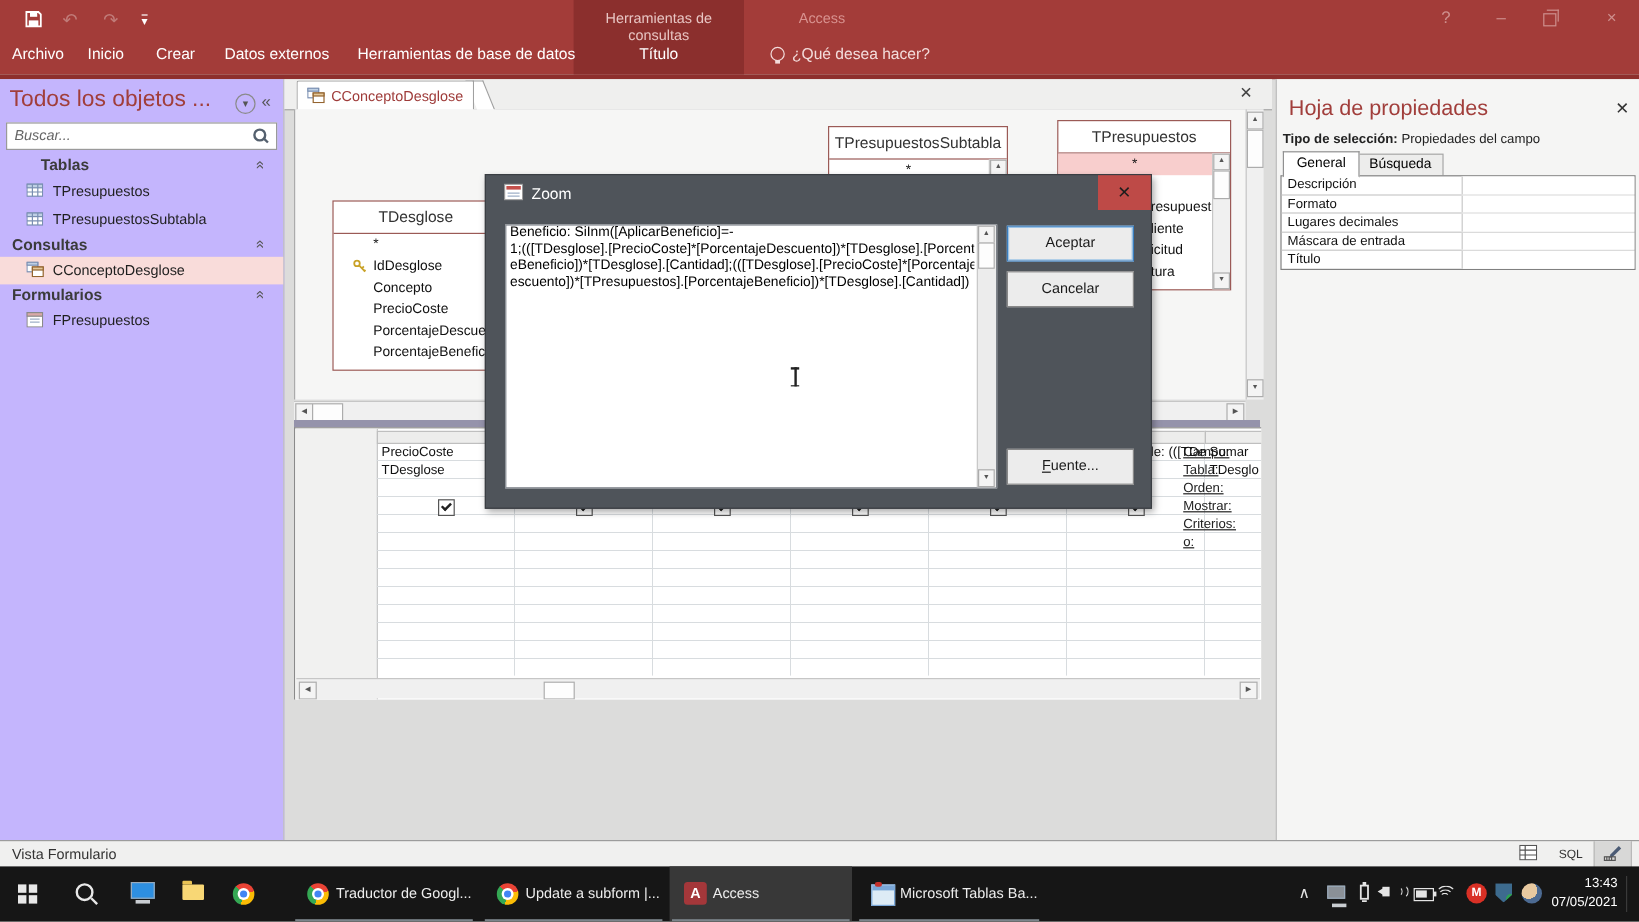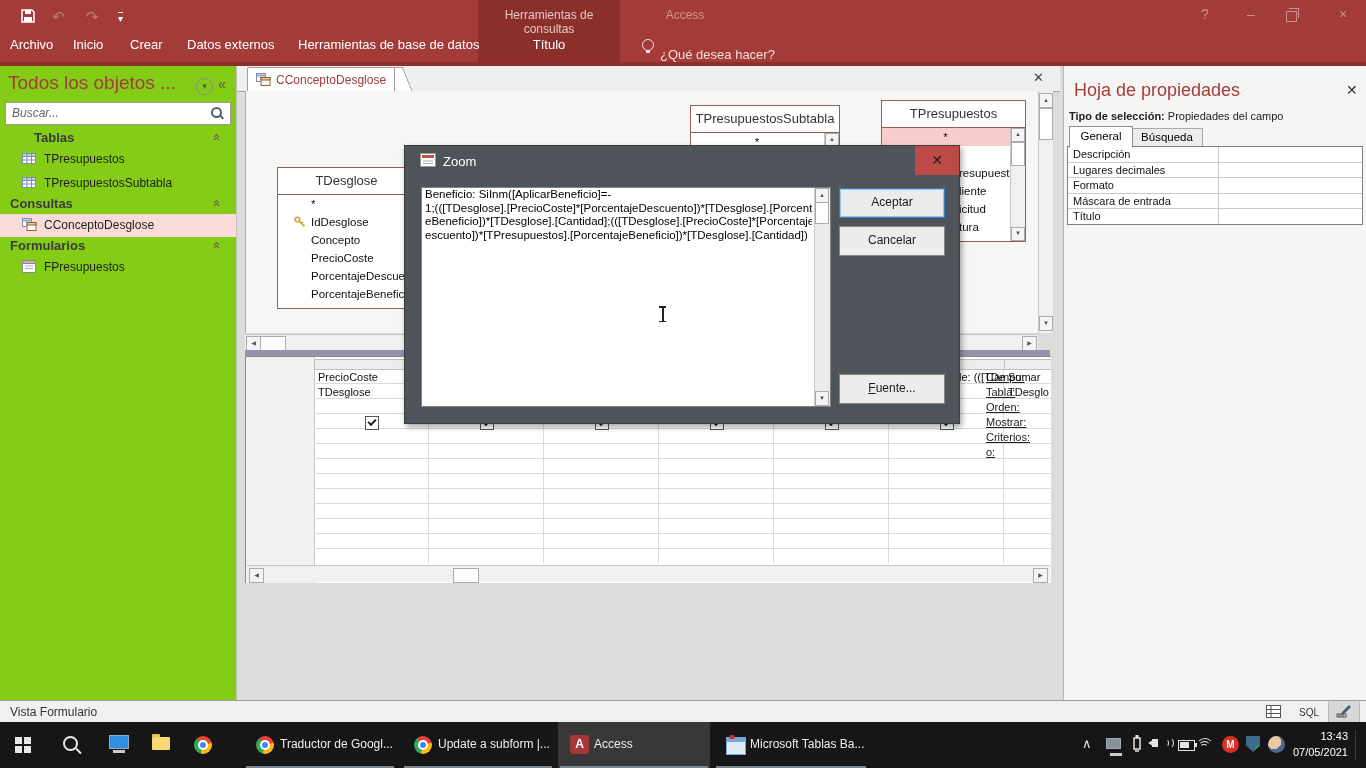--- a/index.html
+++ b/index.html
@@ -16,21 +16,21 @@
   .rtab{top:37px;color:#fff;font-size:13px;cursor:default;}
   .ctxtab{left:478px;top:37px;width:142px;text-align:center;color:#fff;font-size:13px;}
   .tellme{top:37px;color:#F3DCDB;font-size:13px;}
   .winctl{top:6px;width:30px;text-align:center;color:#CE8F8D;font-size:14px;}
   .restore{top:11px;width:9px;height:9px;border:1px solid #CE8F8D;}
   .restore::after{content:"";position:absolute;left:2px;top:-4px;width:9px;height:9px;border:1px solid #CE8F8D;border-bottom:none;border-left:none;}
   .redline{left:0;top:62px;width:1366px;height:4px;background:#8E2F2D;}
   .bulb{width:10px;height:10px;border:1.5px solid #F3DCDB;border-radius:50%;}
   .bulb::after{content:"";position:absolute;left:2.5px;top:10px;width:4px;height:3px;background:#F3DCDB;}
   
-  .nav{left:0;top:66px;width:236px;height:634px;background:#84cc16;border-right:1px solid #C0C0C0;}
+  .nav{left:0;top:66px;width:236px;height:634px;background:#c4b5fd;border-right:1px solid #C0C0C0;}
   .navtitle{left:8px;top:6px;font-size:19px;color:#A13E3B;}
   .navdrop{left:196px;top:12px;width:15px;height:15px;border:1px solid #8a8a8a;border-radius:50%;color:#555;font-size:9px;text-align:center;line-height:14px;}
   .navcoll{left:218px;top:10px;color:#555;font-size:14px;}
   .search{left:5px;top:36px;width:224px;height:21px;border:1px solid #9A9A9A;background:#fff;}
   .search .ph{position:absolute;left:6px;top:3px;font-style:italic;color:#666;font-size:12px;}
   .mag{position:absolute;right:8px;top:4px;width:7px;height:7px;border:2px solid #54606E;border-radius:50%;}
   .mag::after{content:"";position:absolute;width:5px;height:2px;background:#54606E;transform:rotate(45deg);right:-4px;bottom:-2px;}
   .navsec{left:10px;font-size:13px;font-weight:bold;color:#3b3b3b;}
   .chevup{left:212px;font-size:13px;color:#555;transform:rotate(-90deg);}
   .navitem{left:0;width:236px;height:23px;}
@@ -160,21 +160,21 @@
   <div class="abs restore" style="left:1286px;"></div>
   <div class="abs winctl" style="left:1328px;">×</div>
 
   <div class="abs rtab" style="left:10px;">Archivo</div>
   <div class="abs rtab" style="left:73px;">Inicio</div>
   <div class="abs rtab" style="left:130px;">Crear</div>
   <div class="abs rtab" style="left:187px;">Datos externos</div>
   <div class="abs rtab" style="left:298px;">Herramientas de base de datos</div>
   <div class="abs ctxtab">Título</div>
   <div class="abs bulb" style="left:642px;top:39px;"></div>
-  <div class="abs tellme" style="left:660px;margin-top:10px;">¿Qué desea hacer?</div>
+  <div class="abs tellme" style="left:660px;">¿Qué desea hacer?</div>
   <div class="abs redline"></div>
 
   <div class="abs nav">
     <div class="abs navtitle">Todos los objetos ...</div>
     <div class="abs navdrop">▾</div>
     <div class="abs navcoll">«</div>
     <div class="abs search">
       <span class="ph">Buscar...</span>
       <span class="mag"></span>
     </div>
@@ -360,25 +360,25 @@
       <span>Propiedades del campo</span>
     </div>
     <div class="ptab active">General</div>
     <div class="ptab inactive">Búsqueda</div>
     <div class="pgrid">
       <div class="prow">
           <span class="pl">Descripción</span>
           <span class="pv"></span>
         </div>
       <div class="prow">
+          <span class="pl">Formato</span>
+          <span class="pv"></span>
+        </div>
+      <div class="prow">
           <span class="pl">Lugares decimales</span>
-          <span class="pv"></span>
-        </div>
-      <div class="prow">
-          <span class="pl">Formato</span>
           <span class="pv"></span>
         </div>
       <div class="prow">
           <span class="pl">Máscara de entrada</span>
           <span class="pv"></span>
         </div>
       <div class="prow" style="border-bottom:none;">
           <span class="pl">Título</span>
           <span class="pv"></span>
         </div>

